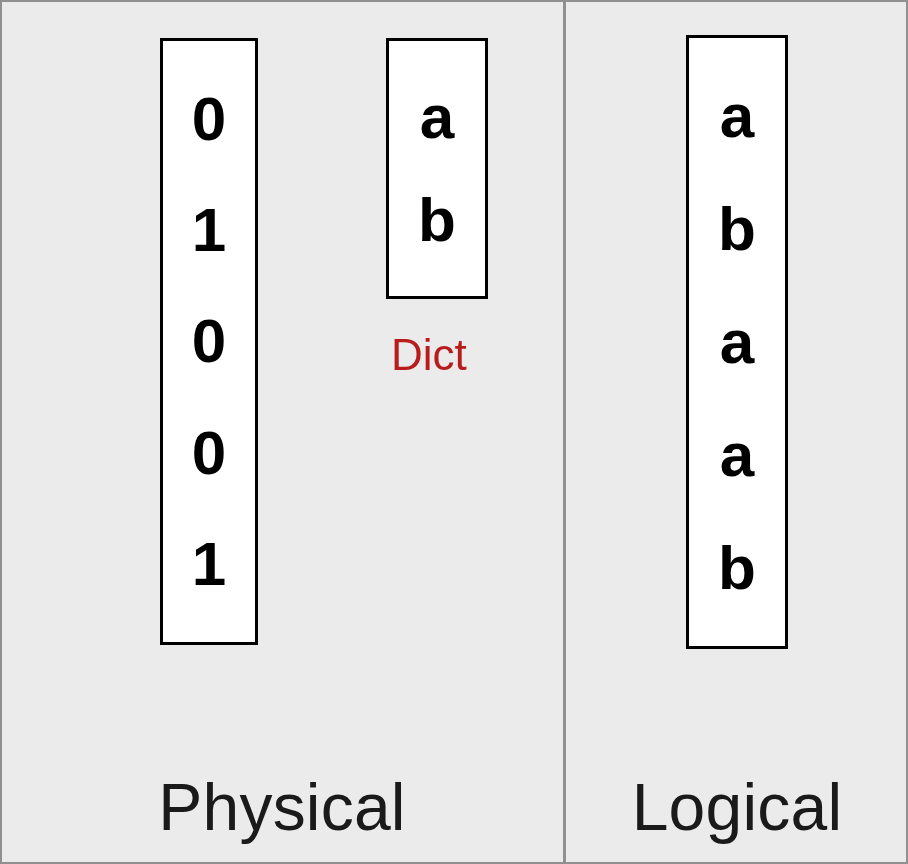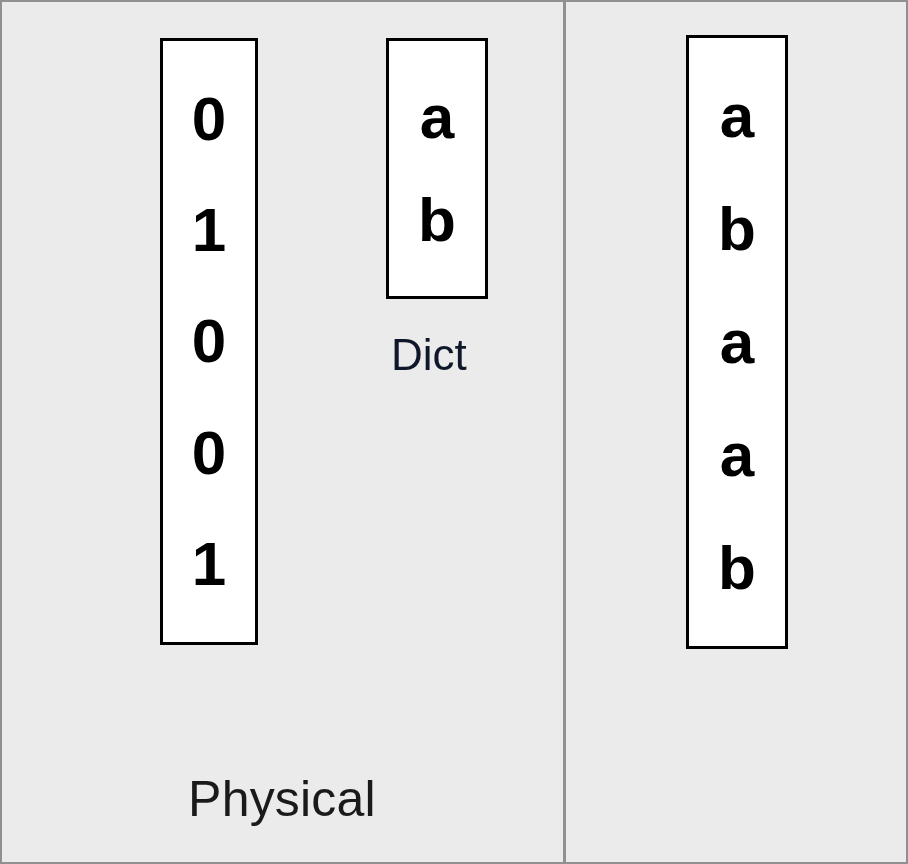--- a/index.html
+++ b/index.html
@@ -35,21 +35,21 @@
     top: 0;
     bottom: 0;
     background: transparent;
   }
 
   
   .panel-caption {
     position: absolute;
     text-align: center;
     color: #1a1a1a;
-    font-size: 50px;
+    font-size: 66px;
     font-weight: 400;
     letter-spacing: 0.2px;
     white-space: nowrap;
     line-height: 1;
   }
 
   
   .value-box {
     position: absolute;
     background: #ffffff;
@@ -66,21 +66,21 @@
     font-weight: bold;
     color: #000000;
     line-height: 1;
     text-align: center;
     width: 100%;
   }
 
   
   .box-caption {
     position: absolute;
-    color: #0f172a;
+    color: #b91c1c;
     font-size: 44px;
     font-weight: 400;
     white-space: nowrap;
     line-height: 1;
   }
 
   
   #divider-main       { left: 561px; }
 
   #panel-physical     { left: 2px;   right: 345px; }
@@ -126,14 +126,15 @@
   <div class="value-box" id="logical-box">
     <div class="value-cell">a</div>
     <div class="value-cell">b</div>
     <div class="value-cell">a</div>
     <div class="value-cell">a</div>
     <div class="value-cell">b</div>
   </div>
 
   <div class="panel-caption" id="caption-physical">Physical</div>
 
+  <div class="panel-caption" id="caption-logical">Logical</div>
 
 </div>
 
 </body></html>

